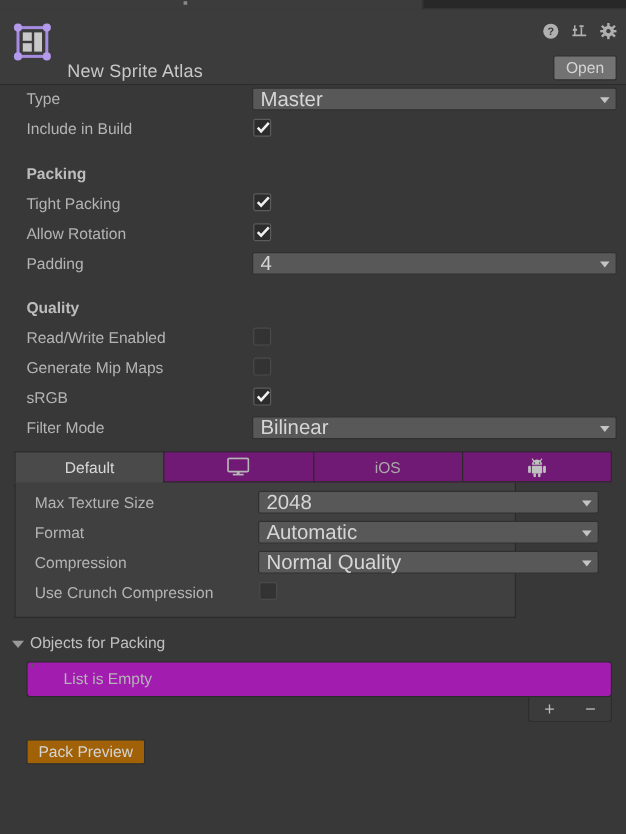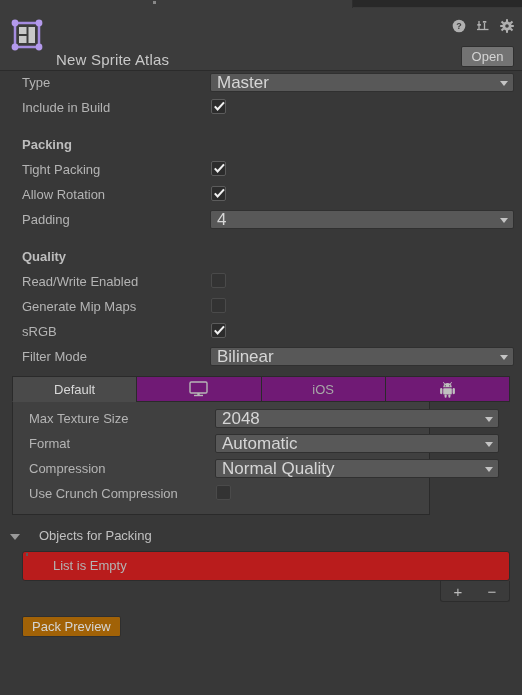--- a/index.html
+++ b/index.html
@@ -233,30 +233,30 @@
     position: absolute;
     left: 10px; top: 8px;
     width: 0; height: 0;
     border-left: 5px solid transparent;
     border-right: 5px solid transparent;
     border-top: 6px solid #9a9a9a;
     cursor: pointer;
   }
   .foldout-label {
     position: absolute;
-    left: 39px; top: 2px;
+    left: 25px; top: 2px;
     font-size: 13px;
     color: #c0c0c0;
   }
 
   .listbox {
     position: relative;
     margin: 3px 12px 0 22px;
     height: 30px;
-    background: #b91c1c;
+    background: #a21caf;
     border: 1px solid #2c2c2c;
     border-radius: 3px;
     box-sizing: border-box;
   }
   .listbox-text {
     position: absolute;
     left: 30px;
     top: 6px;
     font-size: 13px;
     color: #b4b4b4;

